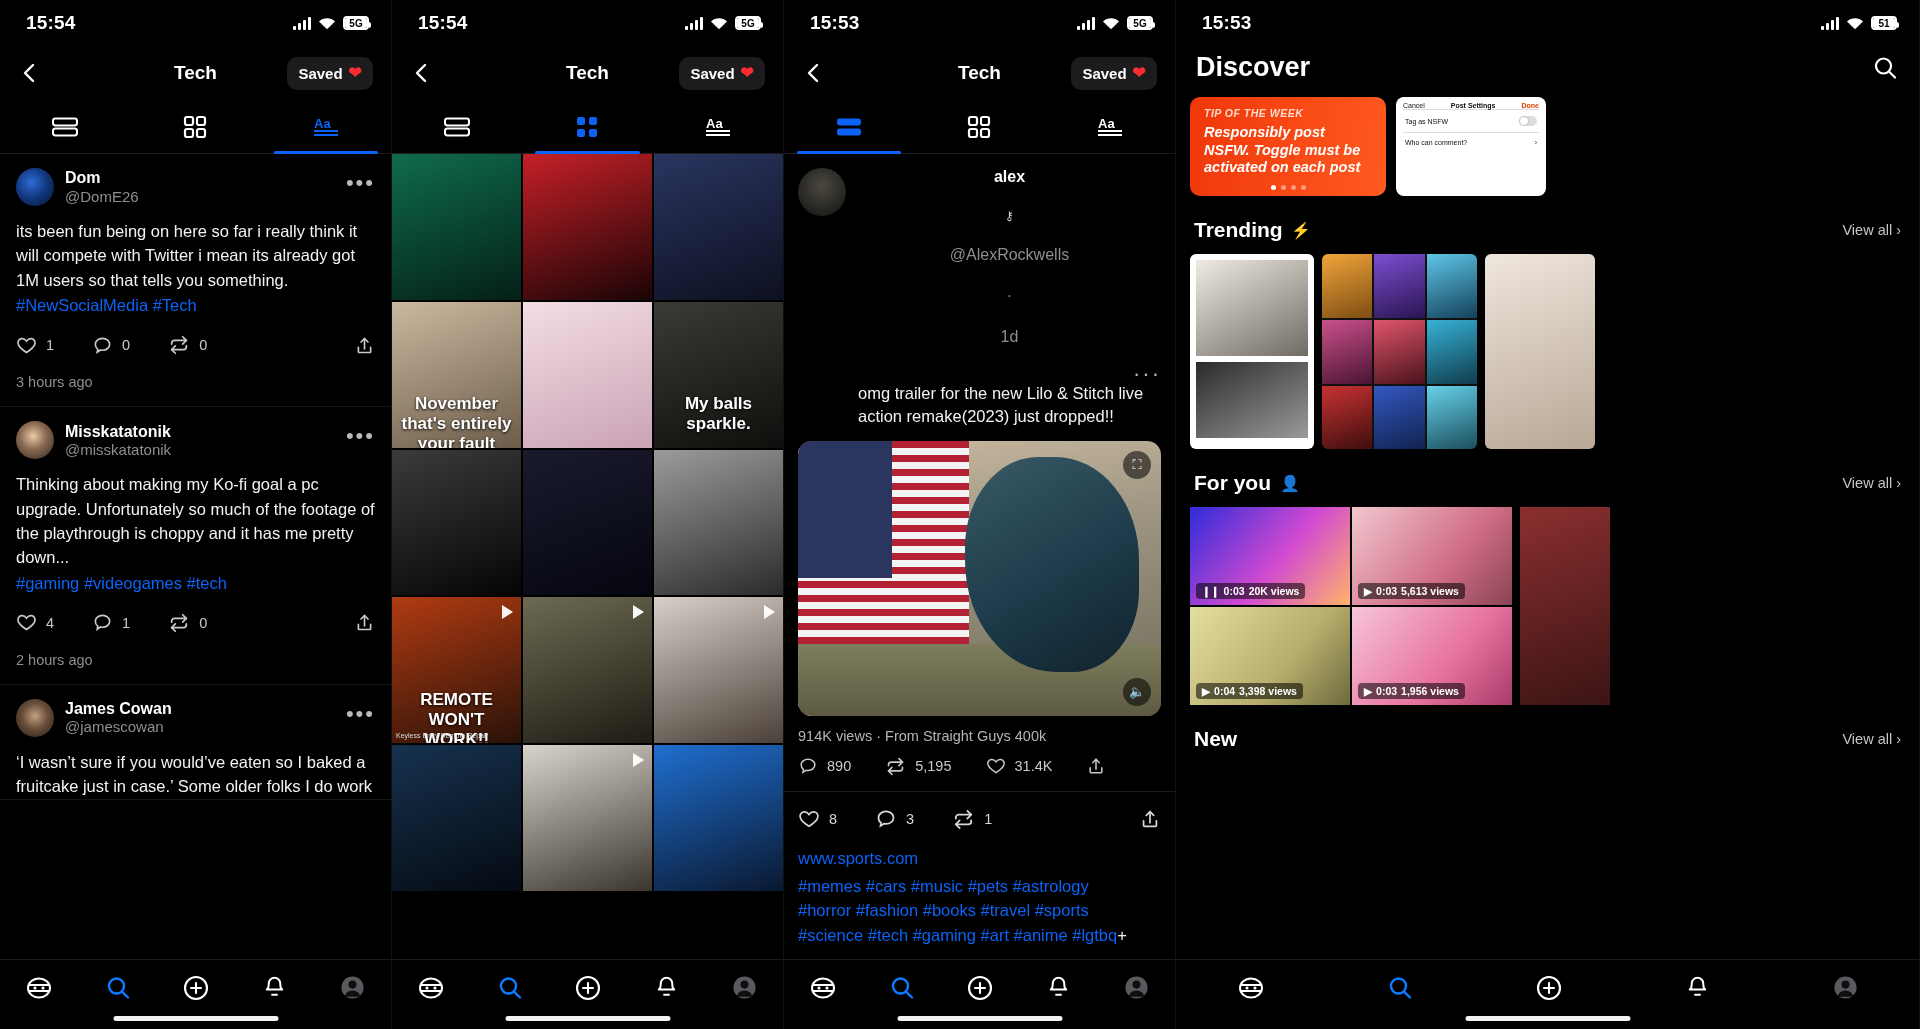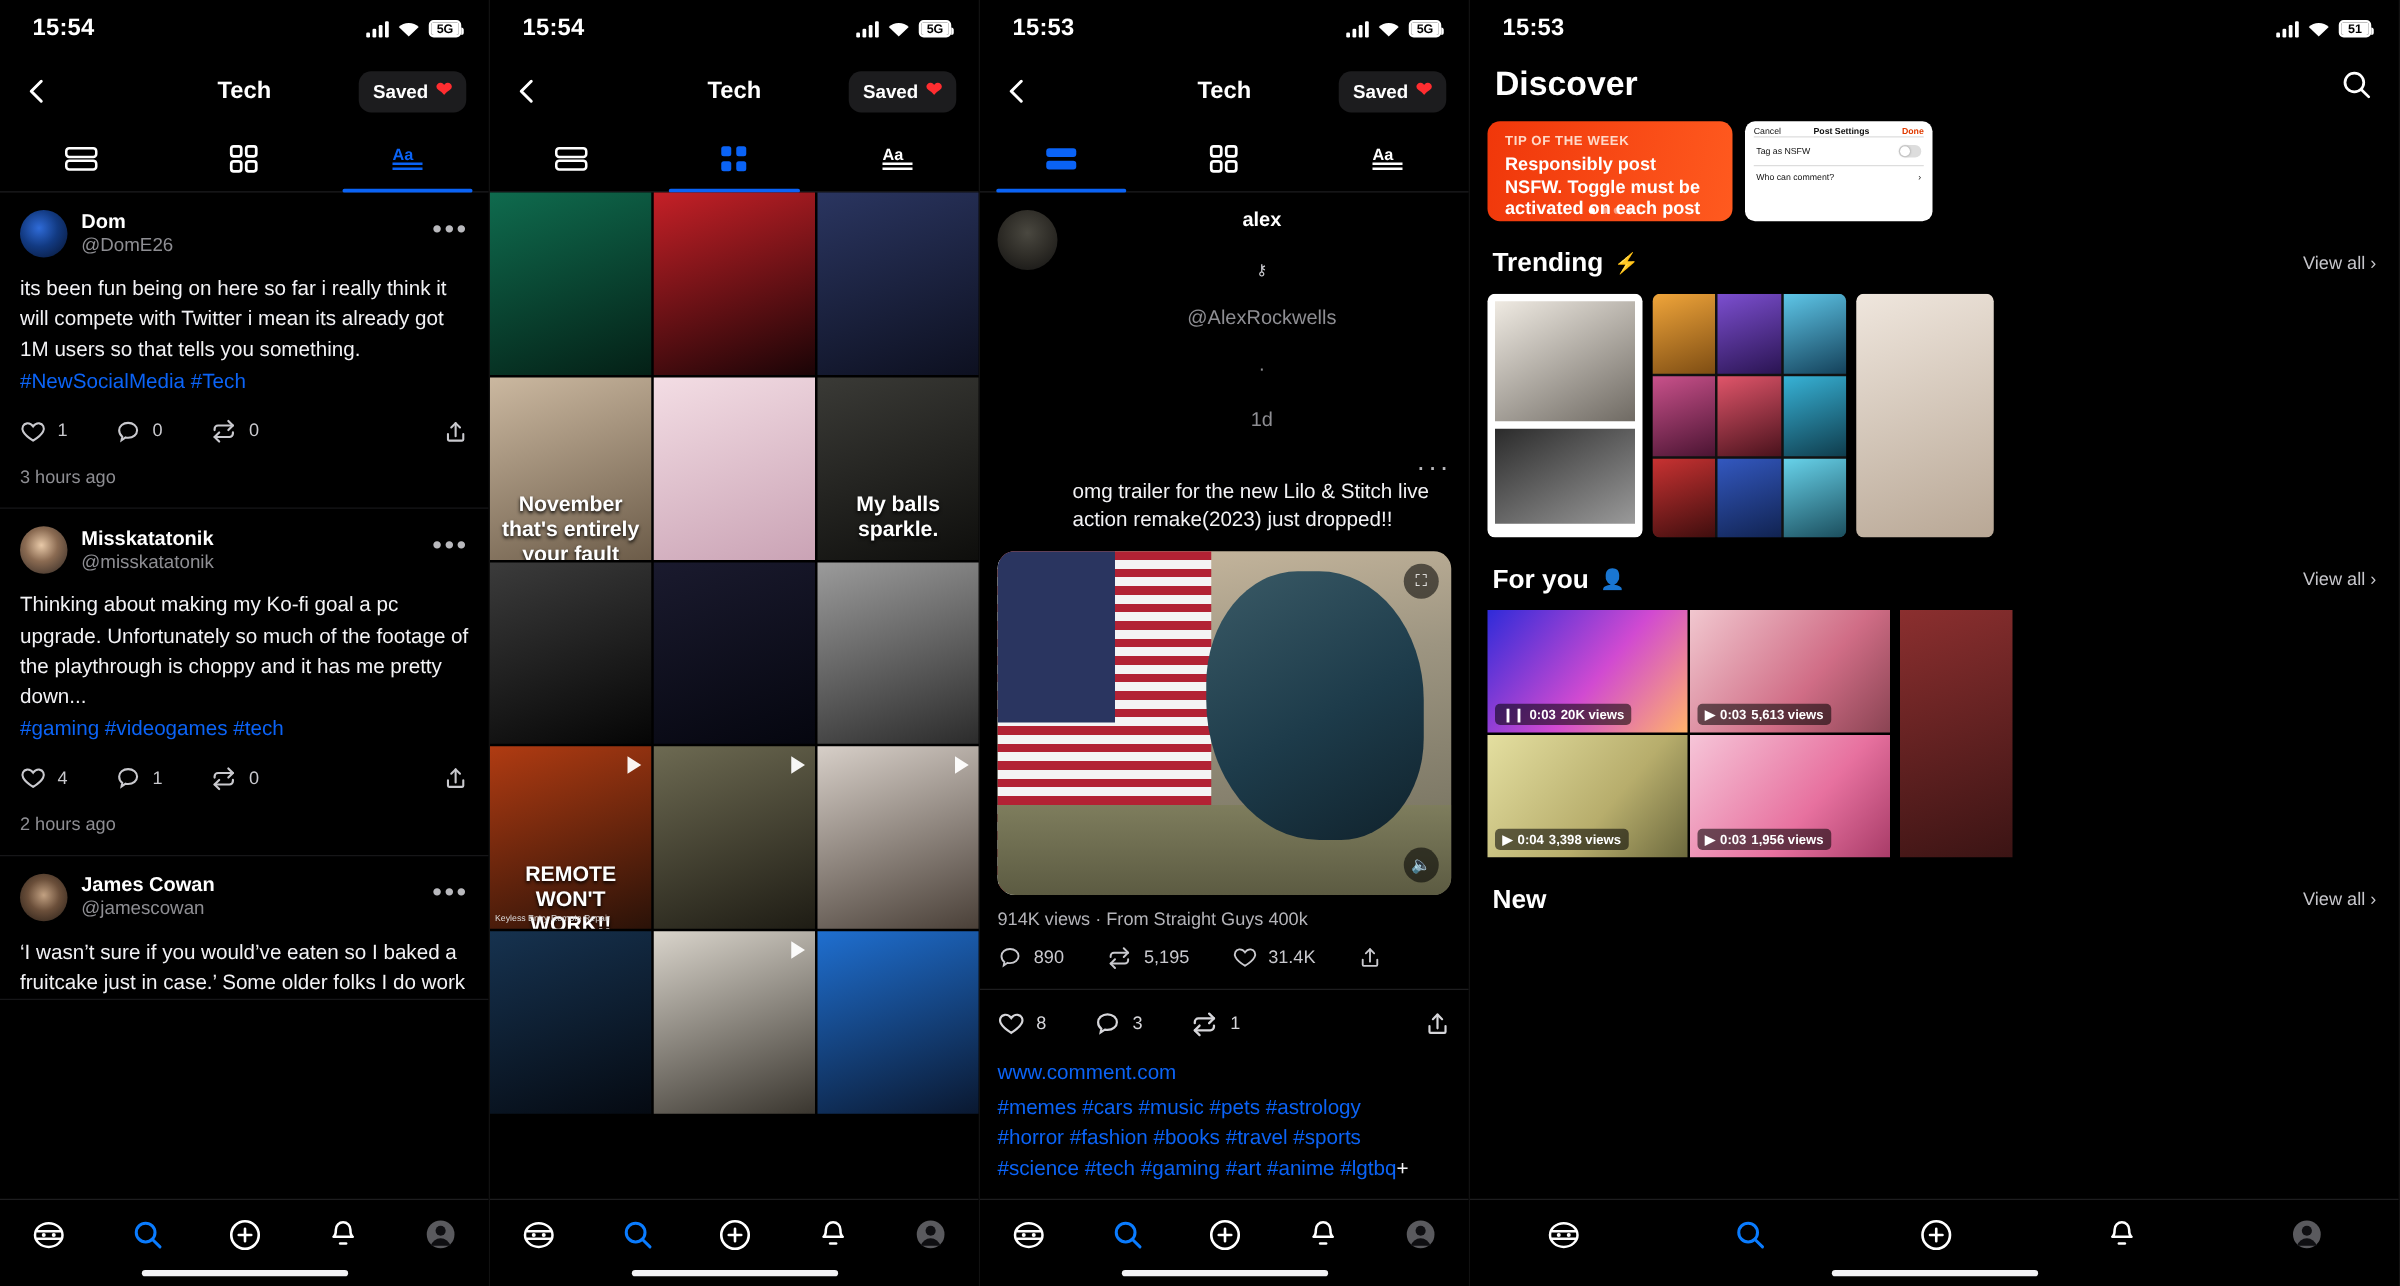--- a/index.html
+++ b/index.html
@@ -148,21 +148,21 @@
   .taglines { padding: 6px 14px 0; }
   .taglines div { color: #0b63f6; font-size: 16.5px; line-height: 1.48; }
   .plusmark { color: #f2f2f5; }
 
   
   .disc-head { display: flex; align-items: center; justify-content: space-between; padding: 6px 20px 14px; }
   .disc-title { font-size: 27px; font-weight: 800; color: #fff; }
   .tip-row { display: flex; gap: 10px; padding: 0 0 0 14px; }
   .tip-card {
     background: linear-gradient(100deg,#f0370a 0%, #ff5a1f 100%);
-    border-radius: 10px; padding: 10px 14px 0; width: 196px; position: relative; flex: 0 0 196px;
+    border-radius: 10px; padding: 10px 14px 19px; width: 196px; position: relative; flex: 0 0 196px; font-style: italic;
   }
   .tip-kicker { font-size: 10.5px; font-weight: 800; color: #ffd9c8; letter-spacing: .5px; }
   .tip-text { font-size: 14.5px; font-weight: 700; color: #fff; line-height: 1.22; margin-top: 5px; }
   .dots-row { position: absolute; bottom: 6px; left: 0; right: 0; display: flex; gap: 5px; justify-content: center; }
   .dots-row i { width: 5px; height: 5px; border-radius: 50%; background: rgba(255,255,255,.45); display: block; }
   .dots-row i.on { background: #fff; }
   .tip-card2 {
     background: #fff; border-radius: 8px; width: 150px; flex: 0 0 150px; padding: 5px 7px;
     color: #111; font-size: 7px; position: relative; overflow: hidden;
   }
@@ -670,21 +670,21 @@
       </div>
       <div class="act share-right">
         <svg width="22" height="22" viewBox="0 0 24 24" fill="none" stroke="currentColor" stroke-width="1.9" stroke-linecap="round" stroke-linejoin="round">
             <path d="M12 16V4"></path>
             <polyline points="8 8 12 4 16 8"></polyline>
             <path d="M5 14v5a1 1 0 0 0 1 1h12a1 1 0 0 0 1-1v-5"></path>
           </svg>
       </div>
     </div>
 
-    <a class="link">www.comment.com</a>
+    <a class="link">www.sports.com</a>
     <div class="taglines">
       <div>#memes #cars #music #pets #astrology</div>
       <div>#horror #fashion #books #travel #sports</div>
       <div><span>#science #tech #gaming #art #anime #lgtbq</span><span class="plusmark">+</span></div>
     </div>
 
     <div class="tabbar">
       <div class="tbi">
           <svg width="28" height="28" viewBox="0 0 28 28">
             <ellipse cx="14" cy="14" rx="11" ry="9.5" fill="none" stroke="#fff" stroke-width="2"></ellipse>

